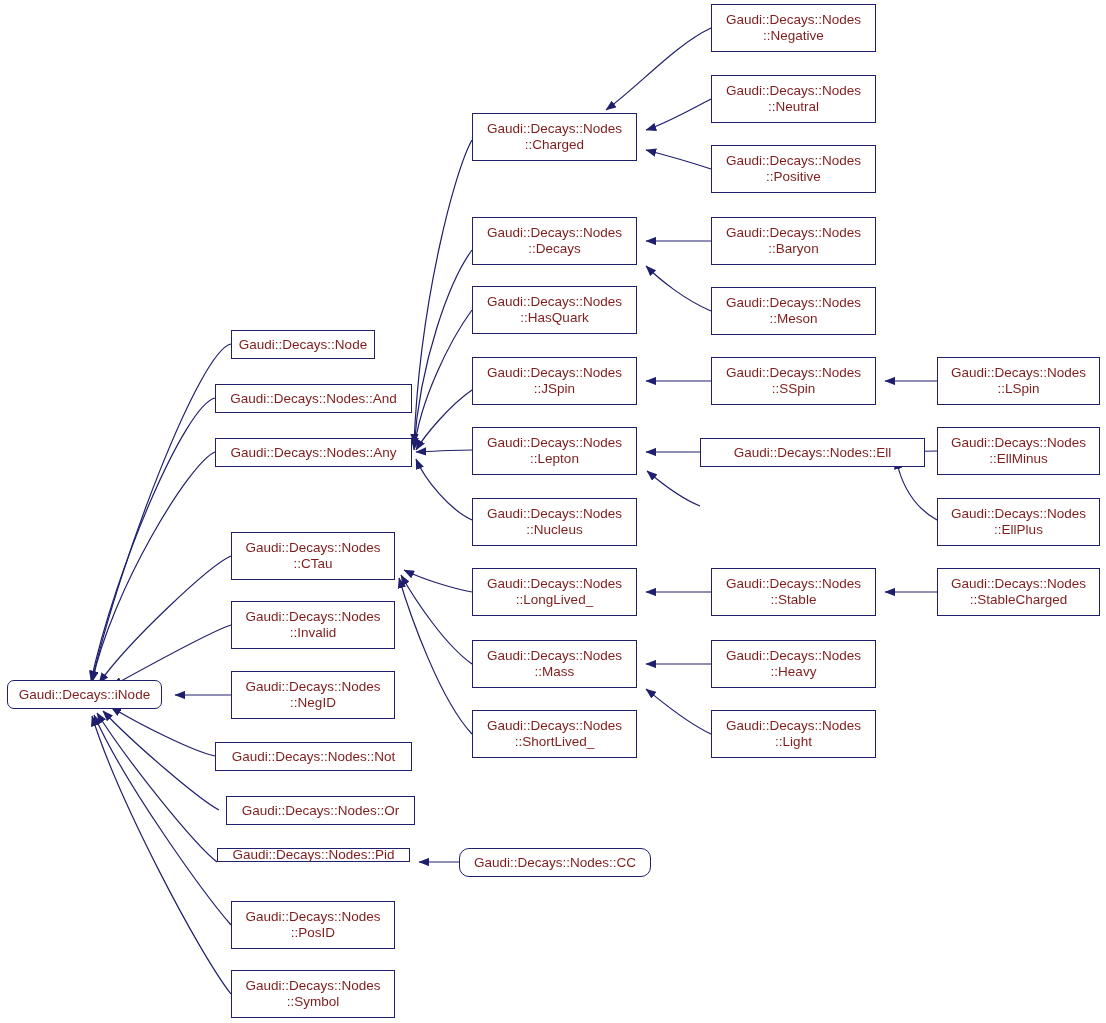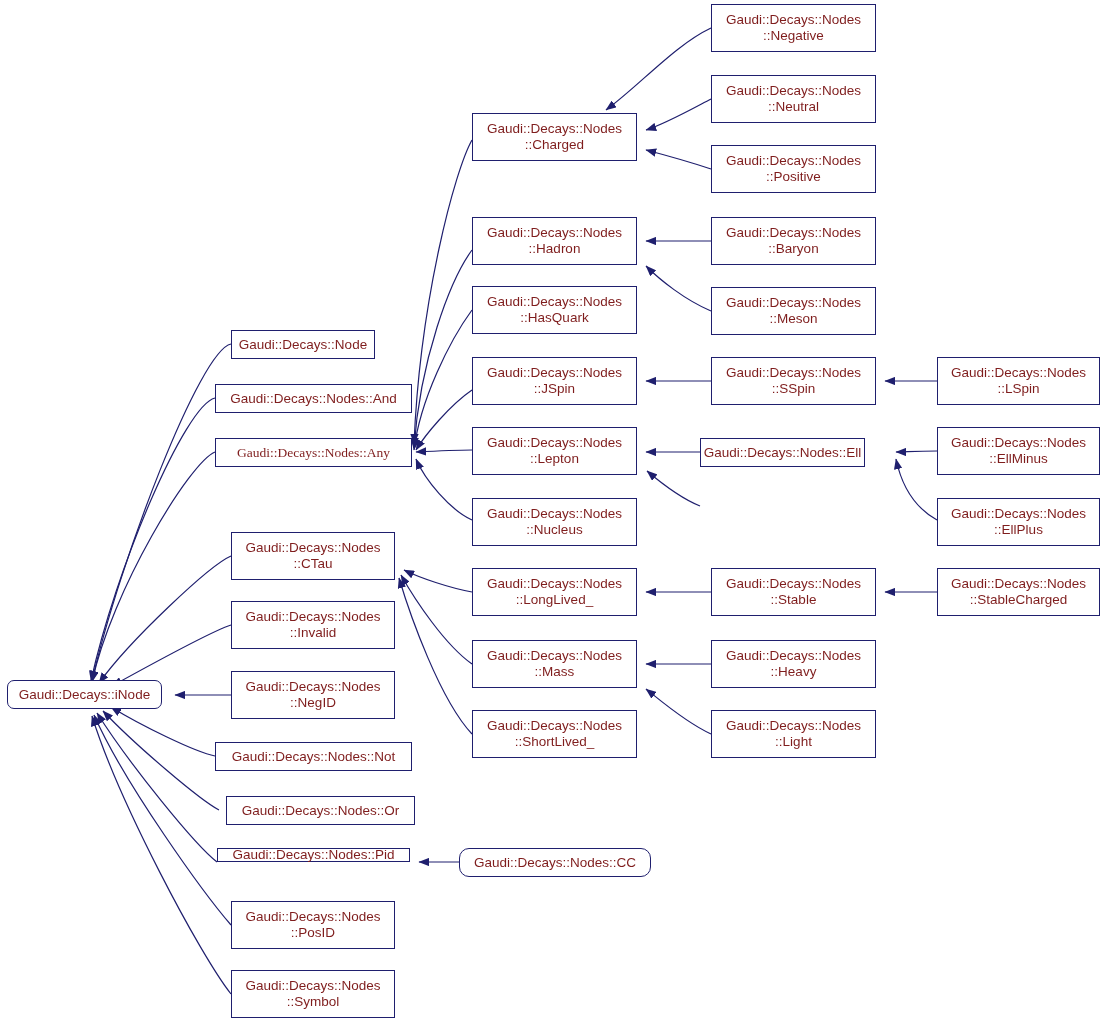--- a/index.html
+++ b/index.html
@@ -105,21 +105,21 @@
 
   <div class="node" style="left:7px;top:680px;width:155px;height:29px;border-radius:7px;">
     <span>Gaudi::Decays::iNode</span>
   </div>
   <div class="node" style="left:231px;top:330px;width:144px;height:29px;">
     <span>Gaudi::Decays::Node</span>
   </div>
   <div class="node" style="left:215px;top:384px;width:197px;height:29px;">
     <span>Gaudi::Decays::Nodes::And</span>
   </div>
-  <div class="node" style="left:215px;top:438px;width:197px;height:29px;font-family:Liberation Serif, serif;">
+  <div class="node" style="left:215px;top:438px;width:197px;height:29px;">
     <span>Gaudi::Decays::Nodes::Any</span>
   </div>
   <div class="node" style="left:231px;top:532px;width:164px;height:48px;">
     <span>Gaudi::Decays::Nodes</span>
     <span>::CTau</span>
   </div>
   <div class="node" style="left:231px;top:601px;width:164px;height:48px;">
     <span>Gaudi::Decays::Nodes</span>
     <span>::Invalid</span>
   </div>
@@ -143,21 +143,21 @@
   <div class="node" style="left:231px;top:970px;width:164px;height:48px;">
     <span>Gaudi::Decays::Nodes</span>
     <span>::Symbol</span>
   </div>
   <div class="node" style="left:472px;top:113px;width:165px;height:48px;">
     <span>Gaudi::Decays::Nodes</span>
     <span>::Charged</span>
   </div>
   <div class="node" style="left:472px;top:217px;width:165px;height:48px;">
     <span>Gaudi::Decays::Nodes</span>
-    <span>::Hadron</span>
+    <span>::Decays</span>
   </div>
   <div class="node" style="left:472px;top:286px;width:165px;height:48px;">
     <span>Gaudi::Decays::Nodes</span>
     <span>::HasQuark</span>
   </div>
   <div class="node" style="left:472px;top:357px;width:165px;height:48px;">
     <span>Gaudi::Decays::Nodes</span>
     <span>::JSpin</span>
   </div>
   <div class="node" style="left:472px;top:427px;width:165px;height:48px;">
@@ -200,21 +200,21 @@
     <span>::Baryon</span>
   </div>
   <div class="node" style="left:711px;top:287px;width:165px;height:48px;">
     <span>Gaudi::Decays::Nodes</span>
     <span>::Meson</span>
   </div>
   <div class="node" style="left:711px;top:357px;width:165px;height:48px;">
     <span>Gaudi::Decays::Nodes</span>
     <span>::SSpin</span>
   </div>
-  <div class="node" style="left:700px;top:438px;width:165px;height:29px;">
+  <div class="node" style="left:700px;top:438px;width:225px;height:29px;">
     <span>Gaudi::Decays::Nodes::Ell</span>
   </div>
   <div class="node" style="left:711px;top:568px;width:165px;height:48px;">
     <span>Gaudi::Decays::Nodes</span>
     <span>::Stable</span>
   </div>
   <div class="node" style="left:711px;top:640px;width:165px;height:48px;">
     <span>Gaudi::Decays::Nodes</span>
     <span>::Heavy</span>
   </div>

